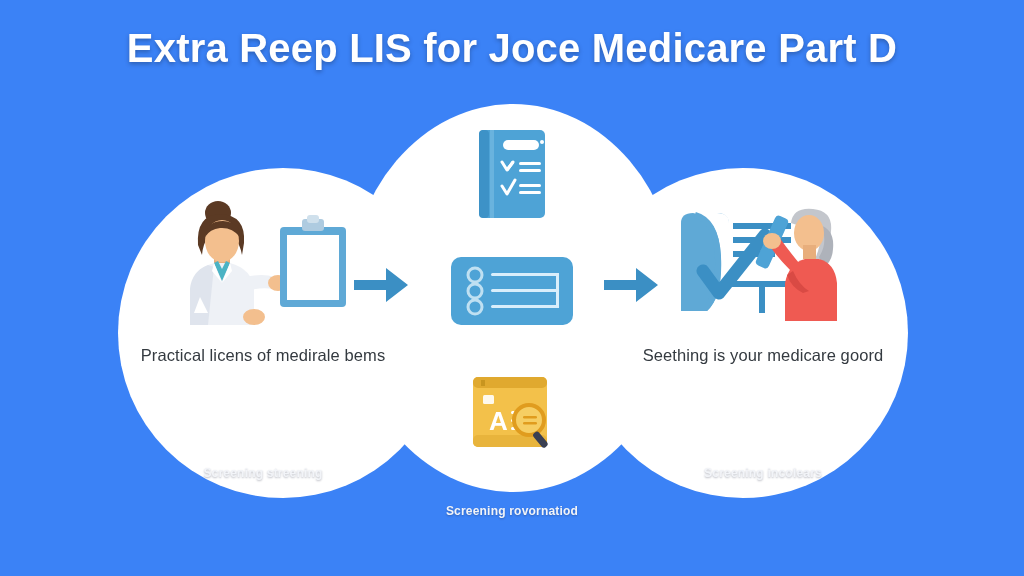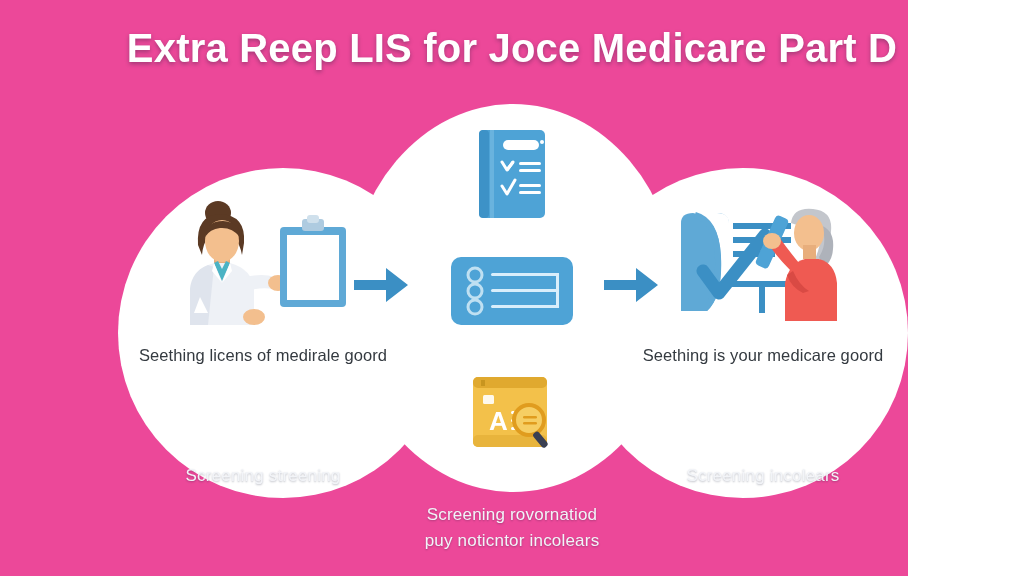--- a/index.html
+++ b/index.html
@@ -3,22 +3,22 @@
 <meta charset="utf-8">
 <style>
   * { margin:0; padding:0; box-sizing:border-box; }
   html, body {
     width:1024px; height:576px;
     font-family:"Liberation Sans", sans-serif;
     overflow:hidden;
   }
   #stage {
     position:relative;
-    width:908px; height:576px;
-    background:#ec4899;
+    width:1024px; height:576px;
+    background:#3b82f6;
   }
 
   
   #title {
     position:absolute;
     top:26px; left:0; width:1024px;
     text-align:center;
     color:#ffffff;
     font-size:40px;
     font-weight:bold;
@@ -67,24 +67,25 @@
   
   .center-icon { position:absolute; left:0; width:1024px; display:flex; justify-content:center; }
   #icon-book  { top:128px; }
   #icon-card  { top:255px; }
   #icon-magn  { top:375px; }
 
   
   .bottom-label {
     position:absolute;
     color:#f2f4f8;
-    font-size:17px;
+    font-size:12px;
     text-align:center;
     letter-spacing:0.2px;
     text-shadow:0 1px 2px rgba(20,28,52,0.3);
+    font-weight:bold;
   }
   #label-left  { left:138px; top:466px; width:250px; }
   #label-right { left:638px; top:466px; width:250px; }
   #label-bottom{ left:382px; top:502px; width:260px; line-height:1.55; }
 </style>
 </head>
 <body>
 
 <div id="stage">
 
@@ -125,21 +126,21 @@
 
         <ellipse cx="110" cy="86" rx="10" ry="8" fill="#f3bf8e"></ellipse>
         <ellipse cx="86" cy="120" rx="11" ry="8" fill="#f3bf8e"></ellipse>
 
         <rect x="112" y="30" width="66" height="80" rx="4" fill="#5fa9d6"></rect>
         <rect x="119" y="38" width="52" height="65" fill="#ffffff"></rect>
         <rect x="134" y="22" width="22" height="12" rx="3" fill="#aecbe0"></rect>
         <rect x="139" y="18" width="12" height="8" rx="3" fill="#cfe0ec"></rect>
       </svg>
     </div>
-    <div class="step-caption">Seething licens of medirale goord</div>
+    <div class="step-caption">Practical licens of medirale bems</div>
   </div>
 
   <div class="step" id="step-right">
     <div class="step-art">
       <svg width="180" height="120" viewBox="0 0 180 120">
 
         <path d="M8 22 Q8 12 20 12 L44 12 Q56 12 56 24 L56 110 L8 110 Z" fill="#5fa9d6"></path>
         <path d="M20 12 Q46 16 48 56 Q50 96 34 110 L56 110 L56 22 Q56 12 44 12 Z" fill="#ffffff"></path>
         <path d="M22 14 Q44 20 45 58 Q46 94 32 108" fill="none" stroke="#5fa9d6" stroke-width="6"></path>
 
@@ -231,16 +232,15 @@
       <rect x="54" y="41" width="14" height="2.6" rx="1.3" fill="#e09c1e"></rect>
       <rect x="54" y="47" width="14" height="2.6" rx="1.3" fill="#e09c1e"></rect>
       <rect x="68" y="56" width="7" height="18" rx="3" fill="#3a3f52" transform="rotate(-40 71 65)"></rect>
     </svg>
   </div>
 
   <div class="bottom-label" id="label-left">Screening streening</div>
   <div class="bottom-label" id="label-right">Screening incolears</div>
   <div class="bottom-label" id="label-bottom">
     <div>Screening rovornatiod</div>
-    <div>puy noticntor incolears</div>
   </div>
 
 </div>
 
 </body></html>

